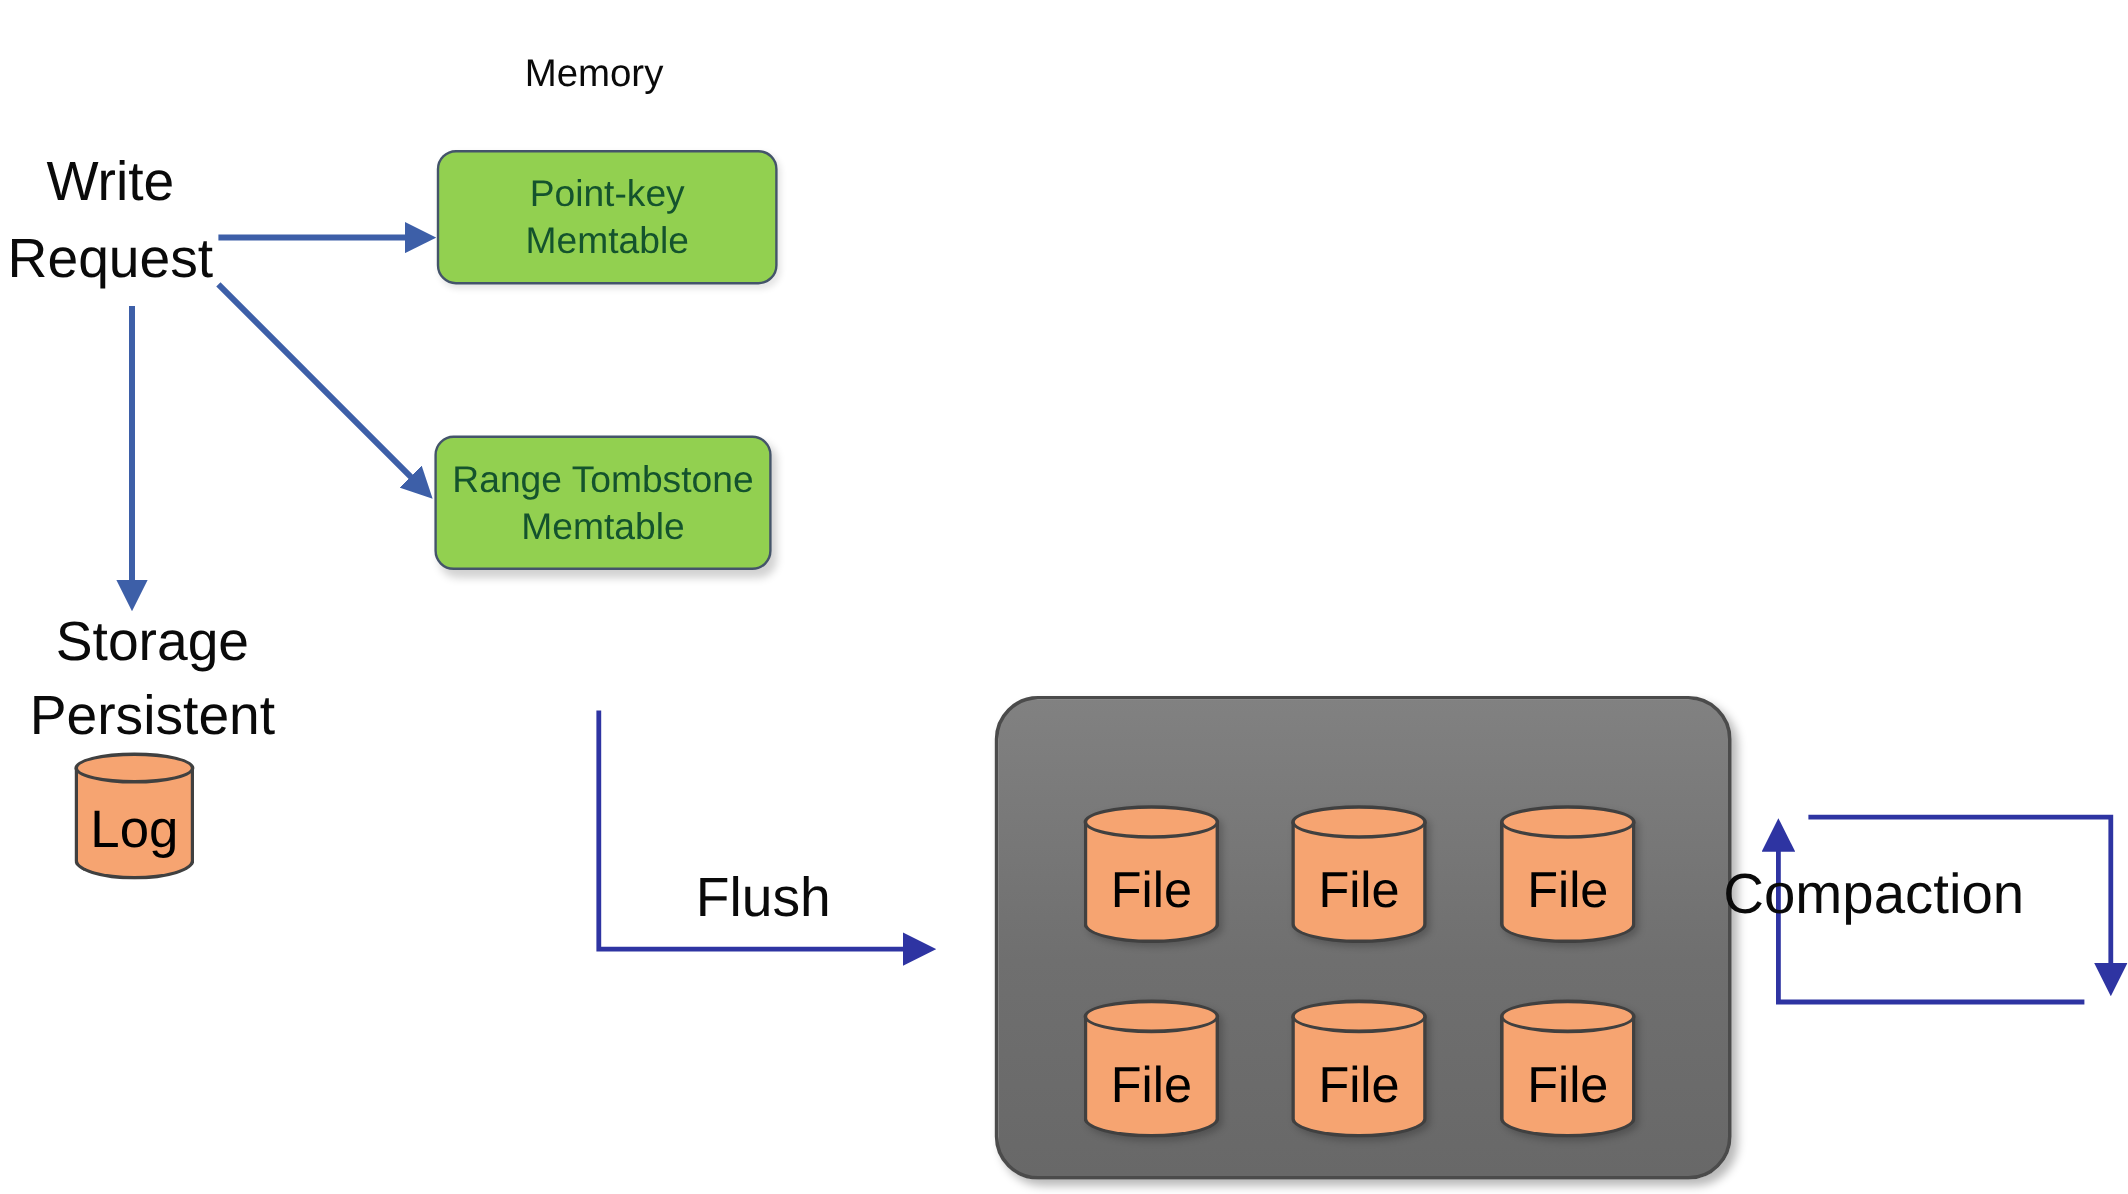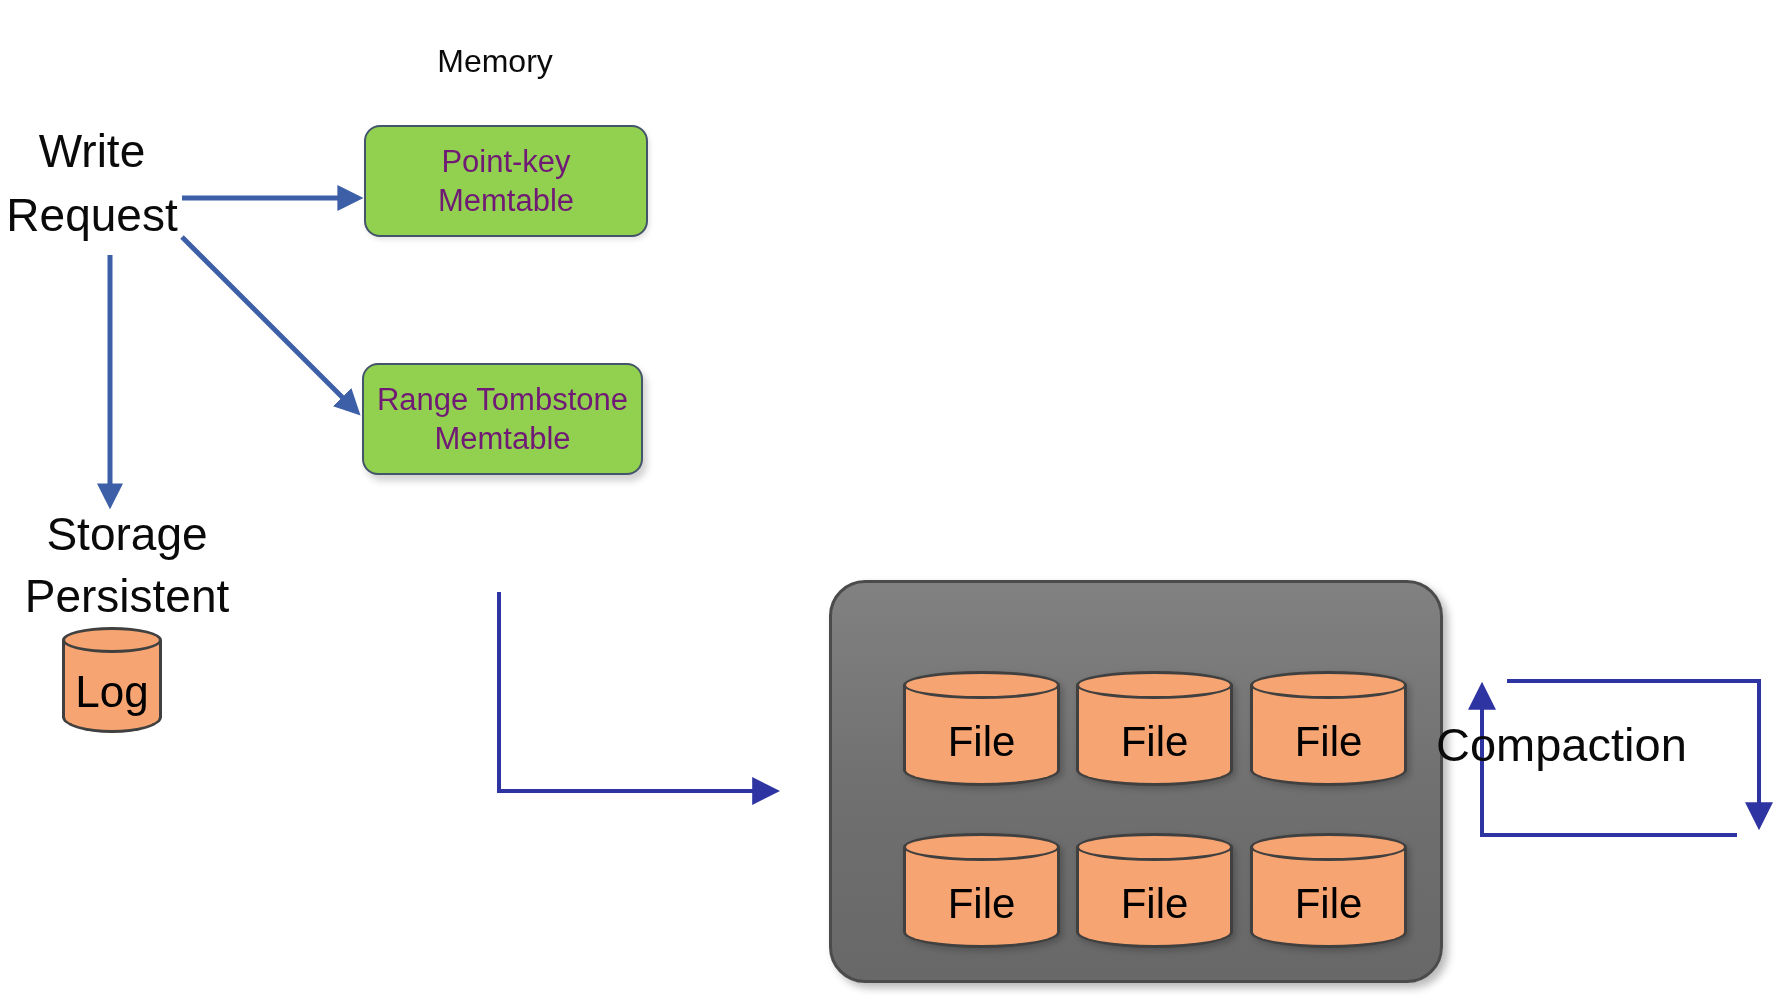--- a/index.html
+++ b/index.html
@@ -31,21 +31,21 @@
 
   .memtable {
     position: absolute;
     width: 284px; height: 112px;
     background: #92d050;
     border: 2px solid #44546a;
     border-radius: 16px;
     box-sizing: border-box;
     display: flex; flex-direction: column;
     justify-content: center; align-items: center;
-    color: #701a75;
+    color: #14532d;
     font-size: 31px; line-height: 39px;
     text-align: left;
   }
   #box-pointkey { left: 364px; top: 125px; box-shadow: 2px 3px 5px rgba(0,0,0,0.10); }
   #box-rangetombstone { left: 362px; top: 363px; width: 281px; box-shadow: 4px 6px 7px rgba(0,0,0,0.18); }
 
   .lsm-box {
     position: absolute;
     left: 829px; top: 580px;
     width: 614px; height: 403px;
@@ -58,21 +58,21 @@
   .lsm-title {
     position: absolute;
     top: 9px; left: 0; right: 0;
     text-align: center;
     font-size: 44px;
     color: #000000;
     white-space: nowrap;
   }
 
   .cylinder { position: absolute; }
-  .cyl-shadow { filter: drop-shadow(3px 3px 3px rgba(0,0,0,0.22)); padding-left: 44px; }
+  .cyl-shadow { filter: drop-shadow(3px 3px 3px rgba(0,0,0,0.22)); }
   .cyl-top {
     position: absolute; left: 0; top: 0;
     width: 100%; height: 28px;
     background: #f6a471;
     border: 3px solid #404040;
     border-radius: 50%;
     box-sizing: border-box;
     z-index: 2;
   }
   .cyl-body {
@@ -149,20 +149,21 @@
     <div>Storage</div>
     <div>Persistent</div>
   </div>
 
   <div class="cylinder" id="log-cylinder">
     <div class="cyl-top"></div>
     <div class="cyl-body"></div>
     <div class="cyl-label">Log</div>
   </div>
 
+  <div class="lbl" id="flush-label">Flush</div>
 
   <div class="lsm-box">
 
     <div class="cylinder cyl-shadow file-cyl" id="file-1">
       <div class="cyl-top"></div>
       <div class="cyl-body"></div>
       <div class="cyl-label">File</div>
     </div>
     <div class="cylinder cyl-shadow file-cyl" id="file-2">
       <div class="cyl-top"></div>

